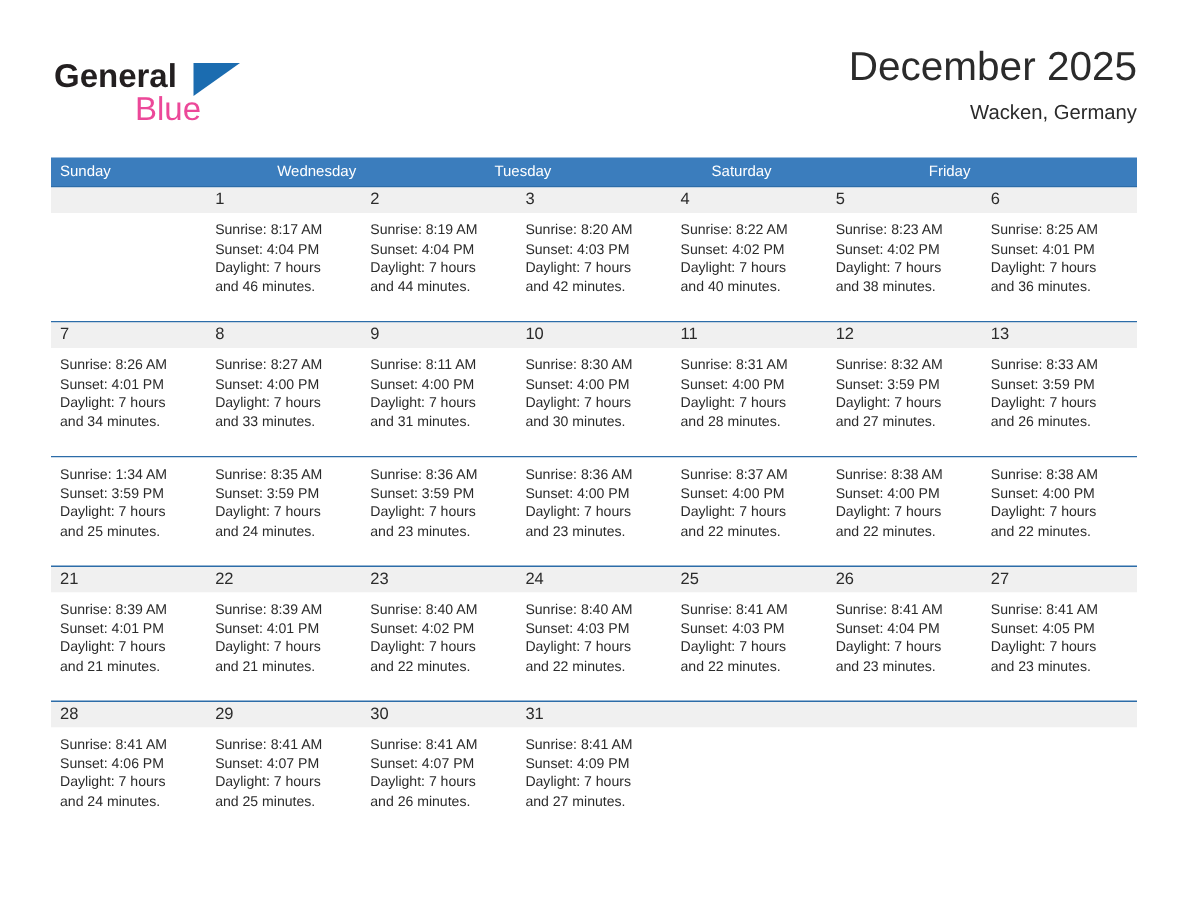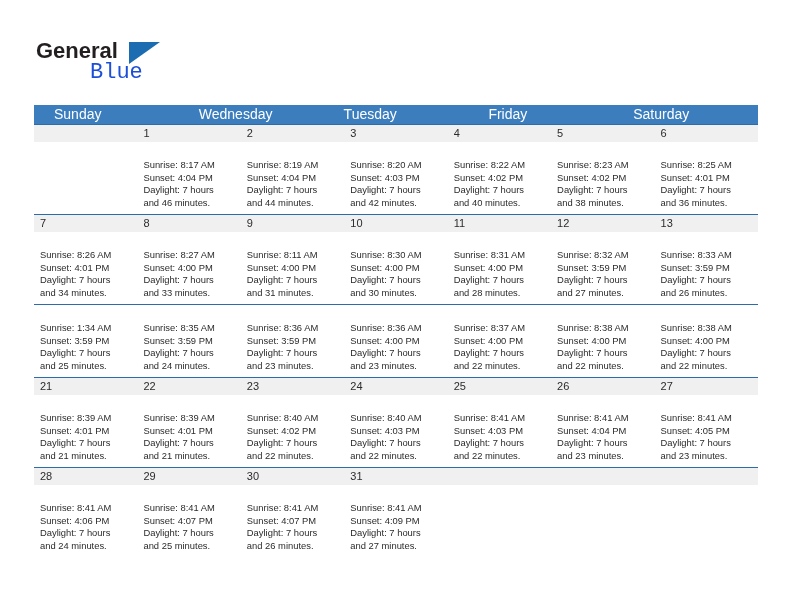--- a/index.html
+++ b/index.html
@@ -47,22 +47,22 @@
     letter-spacing: 0px;
     color: #231f20;
     font-family: "Liberation Sans", sans-serif;
   }
   .brand-blue {
     position: absolute;
     left: 56px;
     top: 32px;
     font-size: 22px;
     font-weight: 400;
-    color: #1d4ed8;
-    font-family: Liberation Mono, monospace;
+    color: #ec4899;
+    font-family: Liberation Sans, sans-serif;
   }
   .brand-triangle {
     position: absolute;
     left: 95px;
     top: 14px;
     width: 0;
     height: 0;
     border-left: 31px solid #1b6cb0;
     border-bottom: 22px solid transparent;
   }
@@ -99,23 +99,23 @@
 
   .dow-row {
     display: flex;
     width: 100%;
     background: #3b7dbd;
     height: 19px;
   }
   .dow-cell {
     flex: 1 1 0;
     color: #ffffff;
-    font-size: 14px;
+    font-size: 10px;
     line-height: 19px;
-    padding-left: 20px;
+    padding-left: 6px;
     box-sizing: border-box;
     white-space: nowrap;
   }
 
   .week {
     width: 100%;
     border-top: 1.5px solid #2c6ca8;
   }
   .week:first-of-type {
     border-top: none;
@@ -138,21 +138,21 @@
     flex: 1 1 0;
     box-sizing: border-box;
     padding-left: 6px;
     font-size: 11px;
     line-height: 17px;
     color: #2b2b2b;
   }
   .body-cell {
     flex: 1 1 0;
     box-sizing: border-box;
-    padding: 17px 5px 0 6px;
+    padding: 5px 5px 0 6px;
     font-size: 9.4px;
     line-height: 12.6px;
     color: #2b2b2b;
   }
   .body-cell .line {
     white-space: nowrap;
   }
 </style>
 </head>
 <body>
@@ -160,31 +160,35 @@
 <div class="page">
 
   <div class="header">
 
     <div class="brand">
       <span class="brand-general">General</span>
       <span class="brand-triangle"></span>
       <span class="brand-blue">Blue</span>
     </div>
 
+    <div class="title-block">
+      <div class="cal-title">December 2025</div>
+      <div class="cal-subtitle">Wacken, Germany</div>
+    </div>
 
   </div>
 
   <div class="calendar">
 
     <div class="dow-row">
       <div class="dow-cell">Sunday</div>
       <div class="dow-cell">Wednesday</div>
       <div class="dow-cell">Tuesday</div>
+      <div class="dow-cell">Saturday</div>
       <div class="dow-cell">Friday</div>
-      <div class="dow-cell">Saturday</div>
     </div>
 
     <div class="week">
       <div class="week-nums">
         <div class="num-cell"></div>
         <div class="num-cell">1</div>
         <div class="num-cell">2</div>
         <div class="num-cell">3</div>
         <div class="num-cell">4</div>
         <div class="num-cell">5</div>

